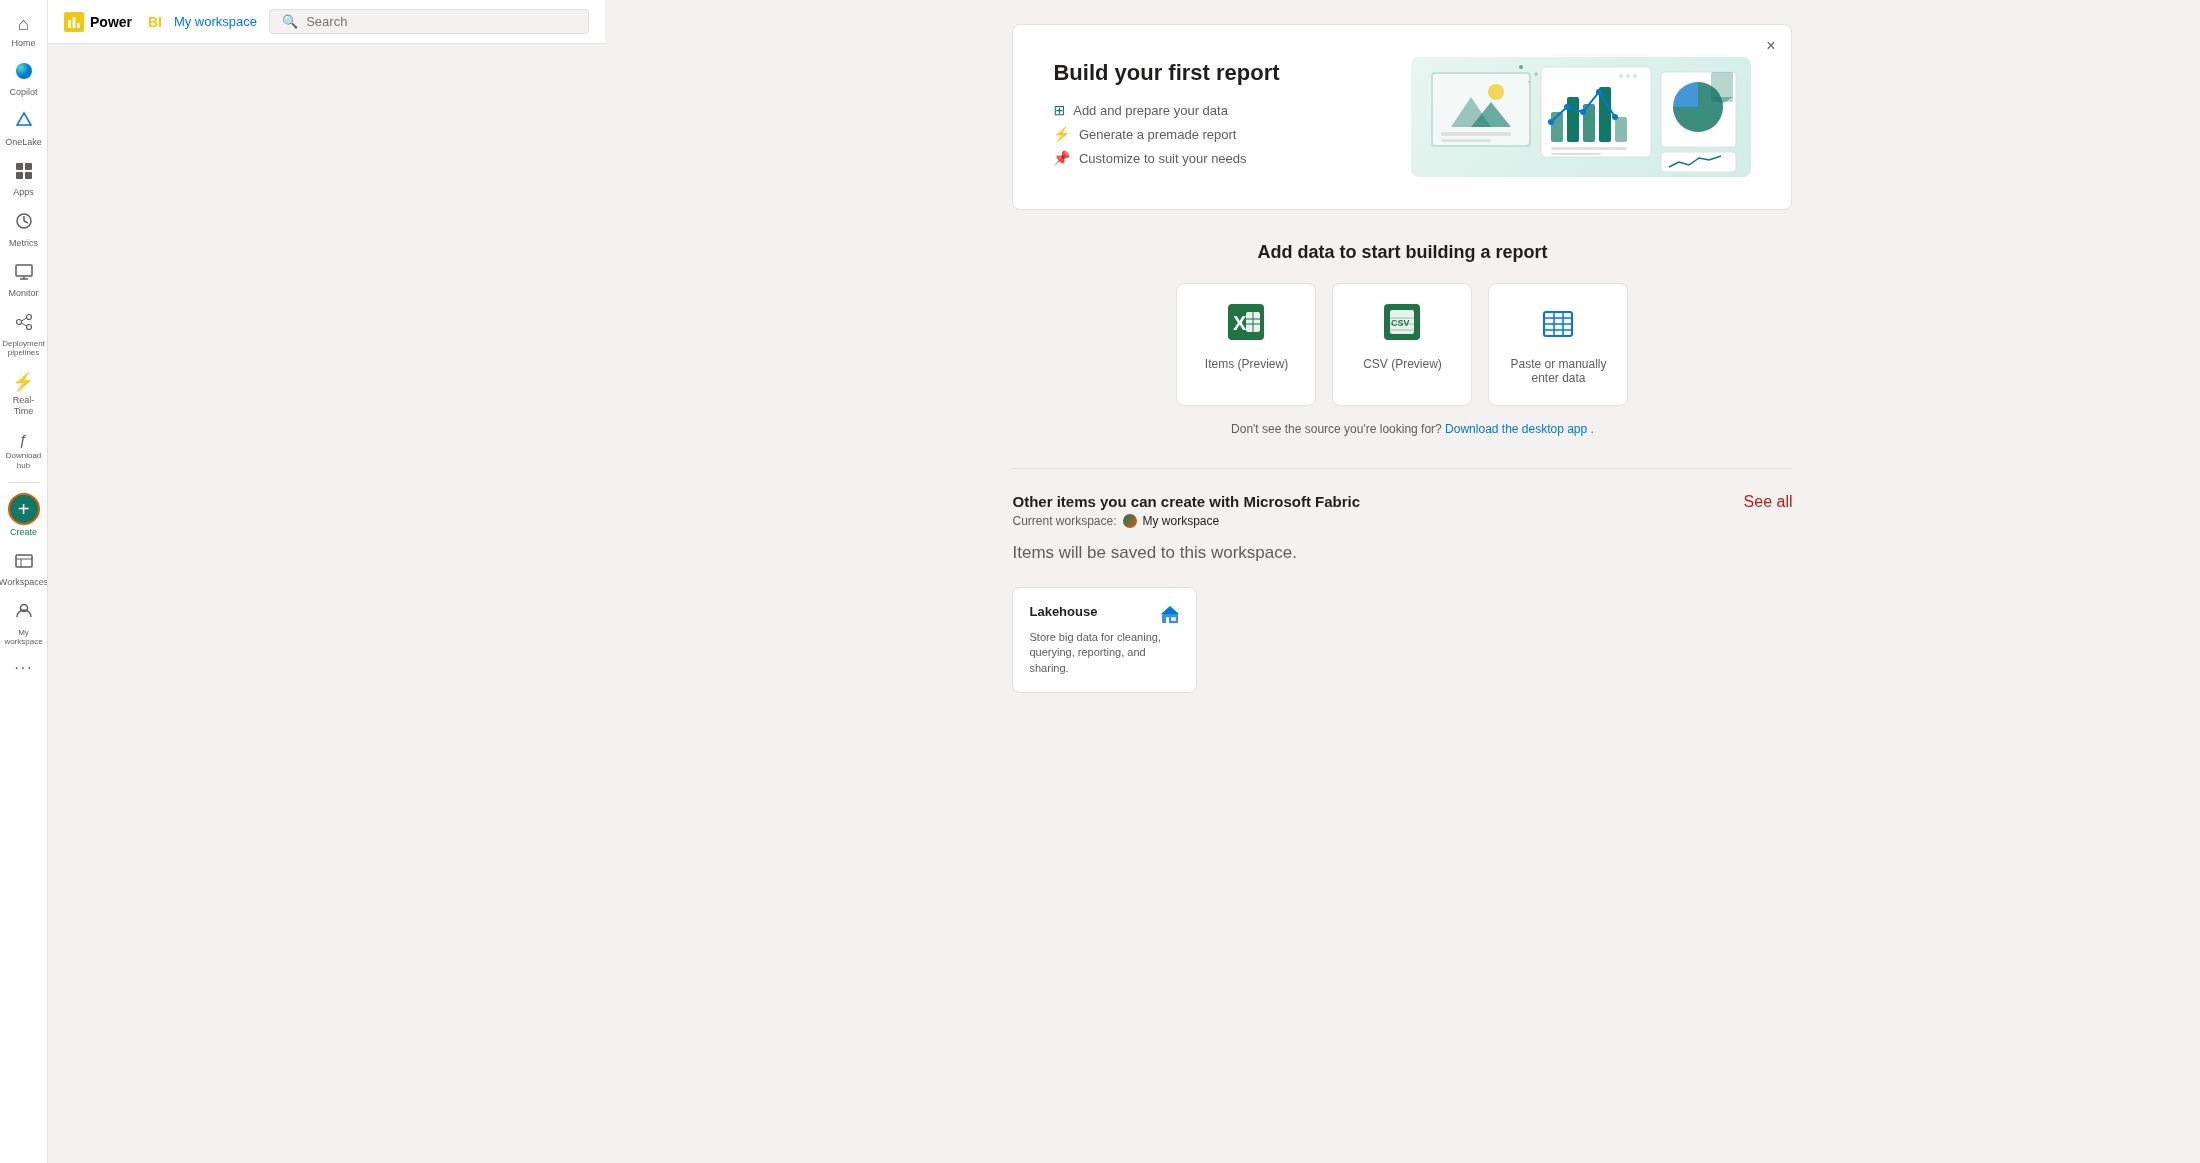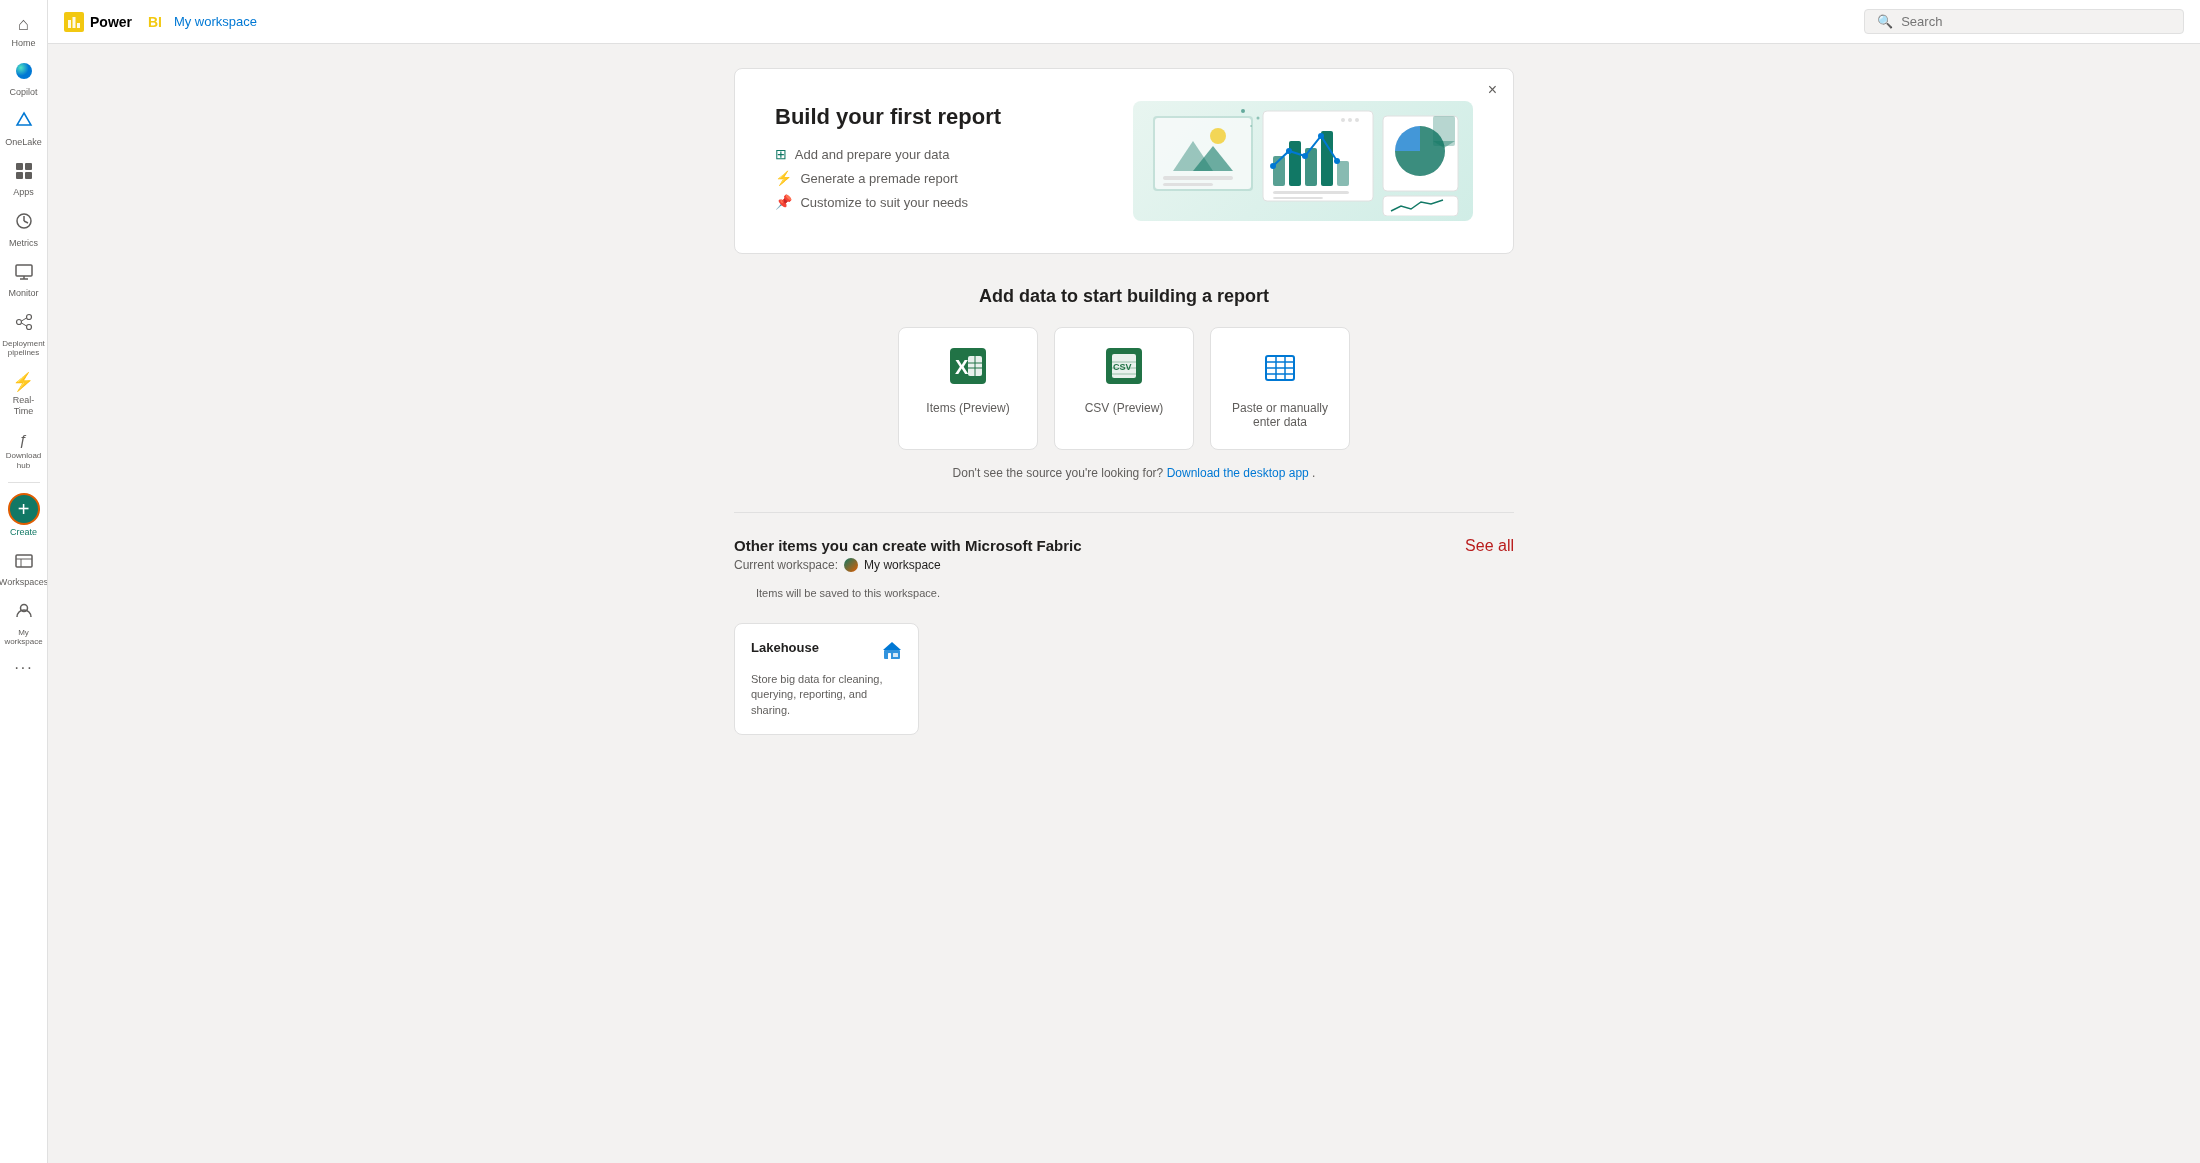--- a/index.html
+++ b/index.html
@@ -51,21 +51,21 @@
       margin-bottom: 2px;
       border: 2px solid #e05c00;
     }
     .sidebar-divider { width: 32px; border-top: 1px solid #e0e0e0; margin: 4px 0; }
     .sidebar-dots { color: #605e5c; font-size: 16px; margin-top: 4px; letter-spacing: 1px; }
 
     
     .main-container {
       flex: 1;
       display: flex;
-      flex-direction: column;
+      flex-direction: row;
       overflow: hidden;
     }
 
     
     .topbar {
       background: #fff;
       border-bottom: 1px solid #e0e0e0;
       height: 44px;
       display: flex;
       align-items: center;
@@ -253,37 +253,37 @@
       margin-bottom: 15px;
     }
     .workspace-dot {
       width: 14px;
       height: 14px;
       border-radius: 50%;
       background: linear-gradient(135deg, #117865, #e05c00);
       display: inline-block;
     }
     .fabric-workspace-name { color: #201f1e; font-weight: 500; }
-    .fabric-save-note { font-size: 11px; color: #605e5c; margin-bottom: 16px; margin-left: 22px; }
+    .fabric-save-note { font-size: 17px; color: #605e5c; margin-bottom: 16px; }
     .see-all { color: #b91c1c; font-size: 16px; text-decoration: none; cursor: pointer; }
 
     .fabric-cards {
       display: flex;
       gap: 16px;
     }
     .fabric-card {
       background: #fff;
       border: 1px solid #e0e0e0;
       border-radius: 8px;
       width: 185px;
       padding: 16px;
       cursor: pointer;
       display: flex;
       flex-direction: column;
-      gap: 7px;
+      gap: 1px;
     }
     .fabric-card-header {
       display: flex;
       justify-content: space-between;
       align-items: flex-start;
     }
     .fabric-card-title {
       font-size: 13px;
       font-weight: 600;
       color: #201f1e;

